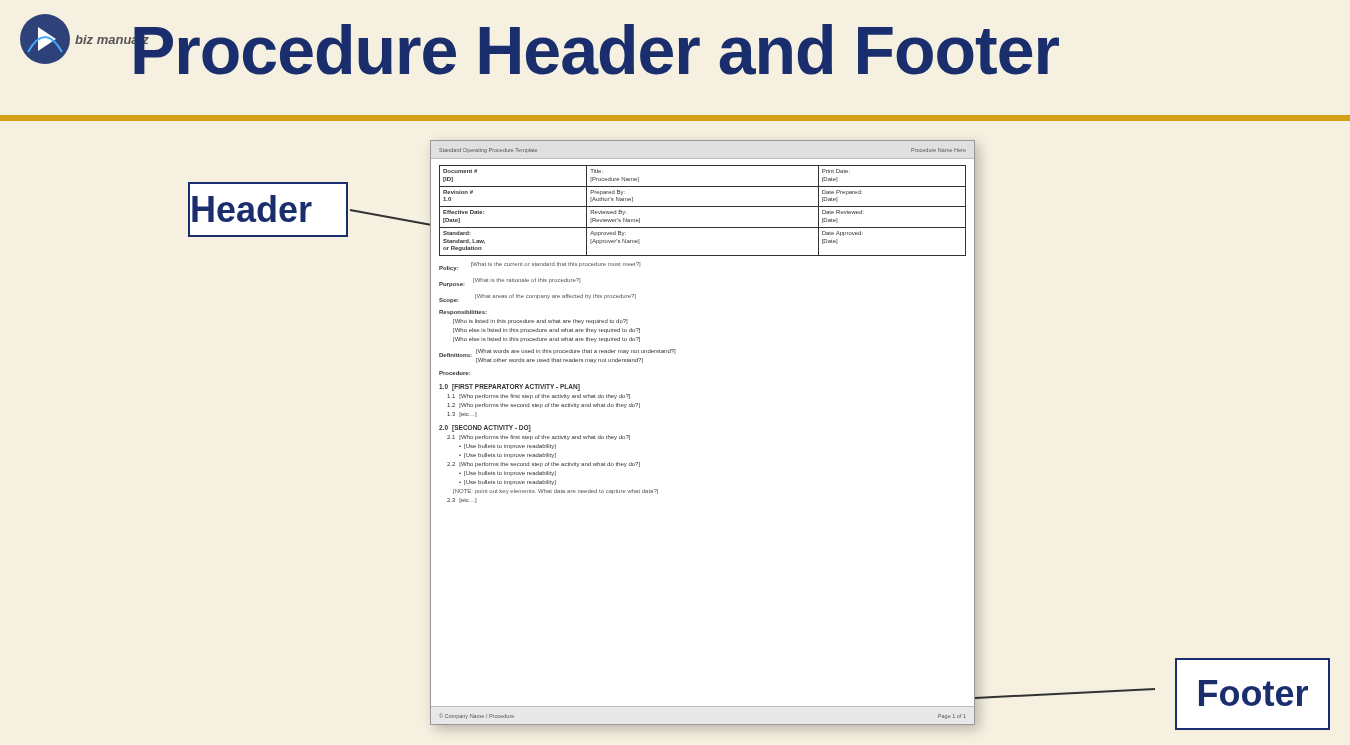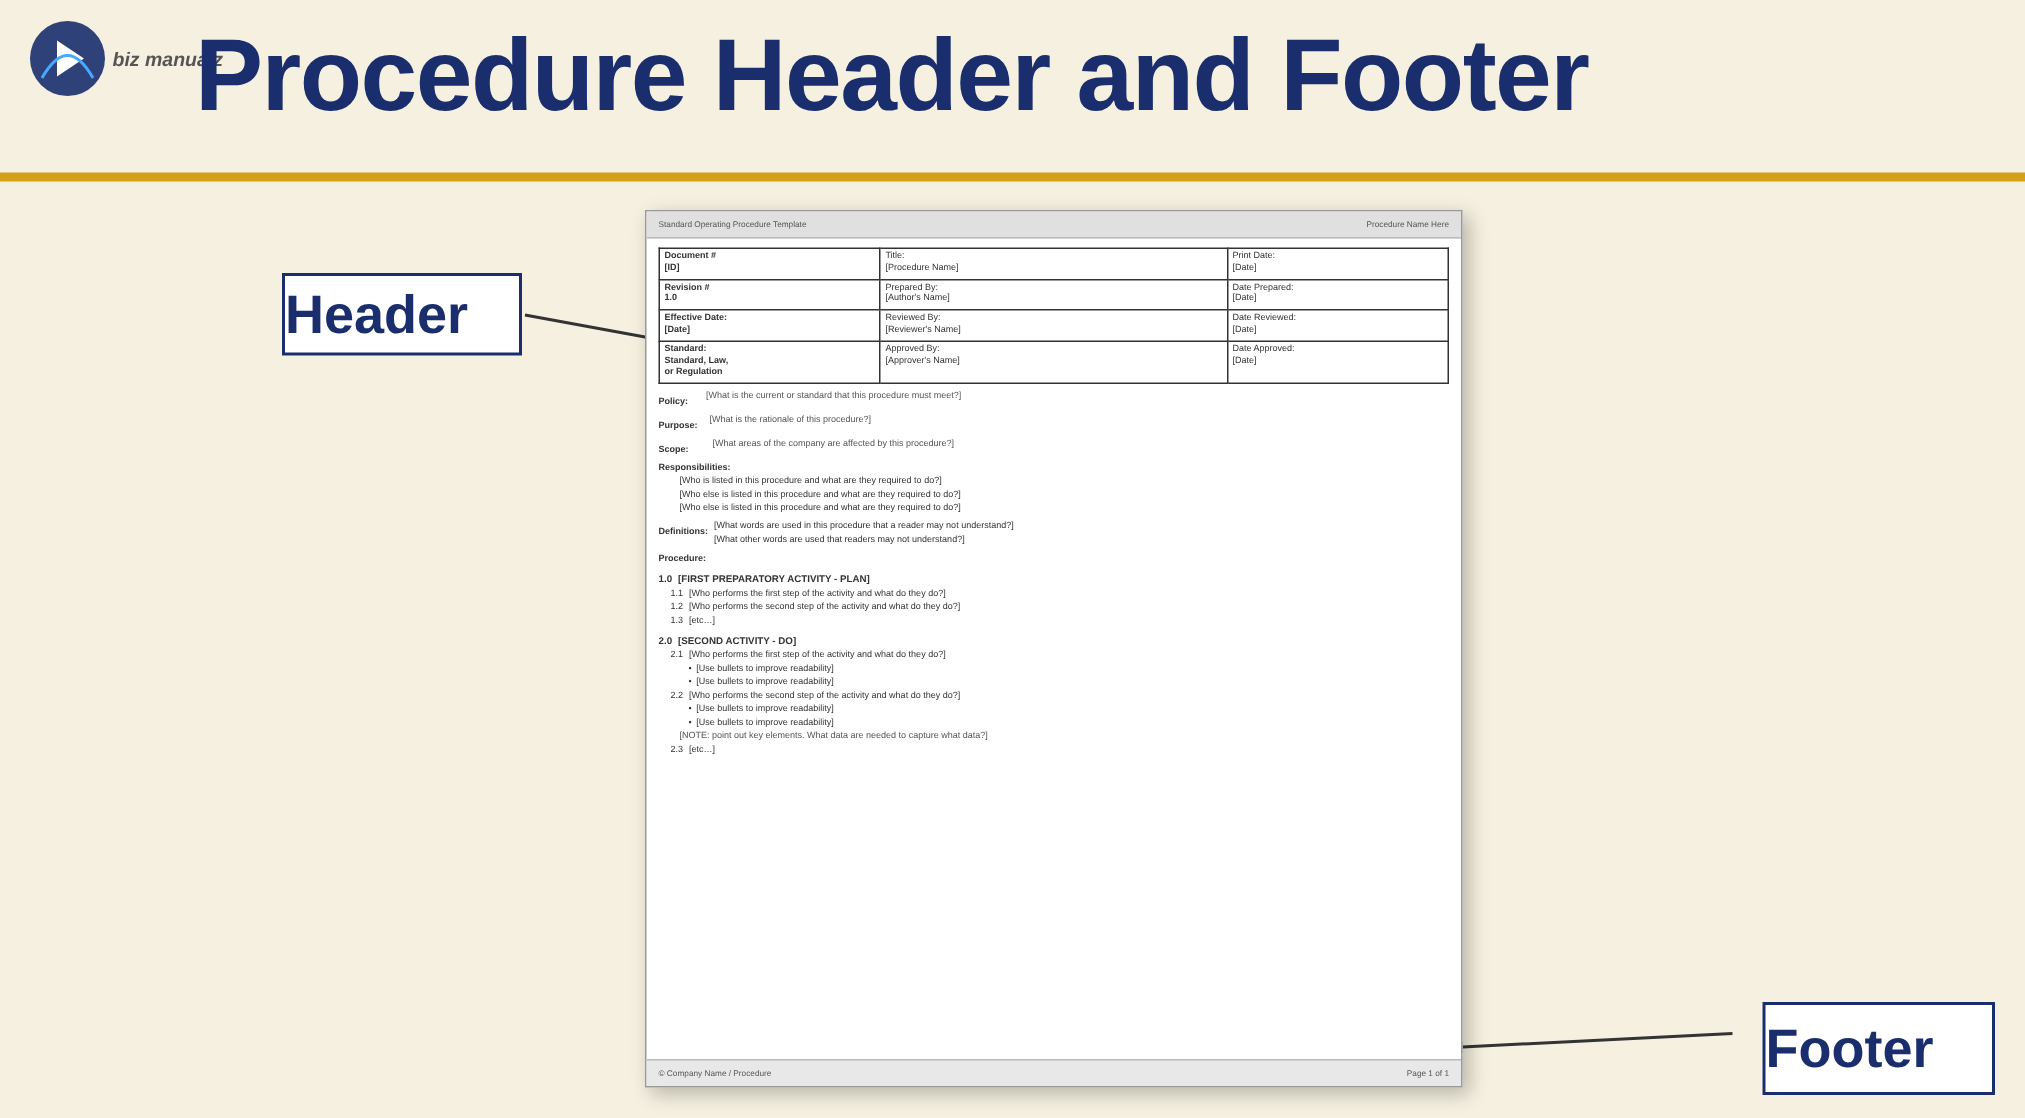--- a/index.html
+++ b/index.html
@@ -174,26 +174,26 @@
       color: #1a2e6e;
       font-family: Arial Black, Arial, sans-serif;
     }
 
     
     .footer-callout {
       position: absolute;
       bottom: 15px;
       right: 20px;
       width: 155px;
-      height: 62px;
+      height: 72px;
       background: white;
       border: 2.5px solid #1a2e6e;
       display: flex;
       align-items: center;
-      justify-content: flex-start;
+      justify-content: center;
     }
     .footer-callout-text {
       font-size: 36px;
       font-weight: 900;
       color: #1a2e6e;
       font-family: Arial Black, Arial, sans-serif;
     }
 
     
     .arrow-svg {

